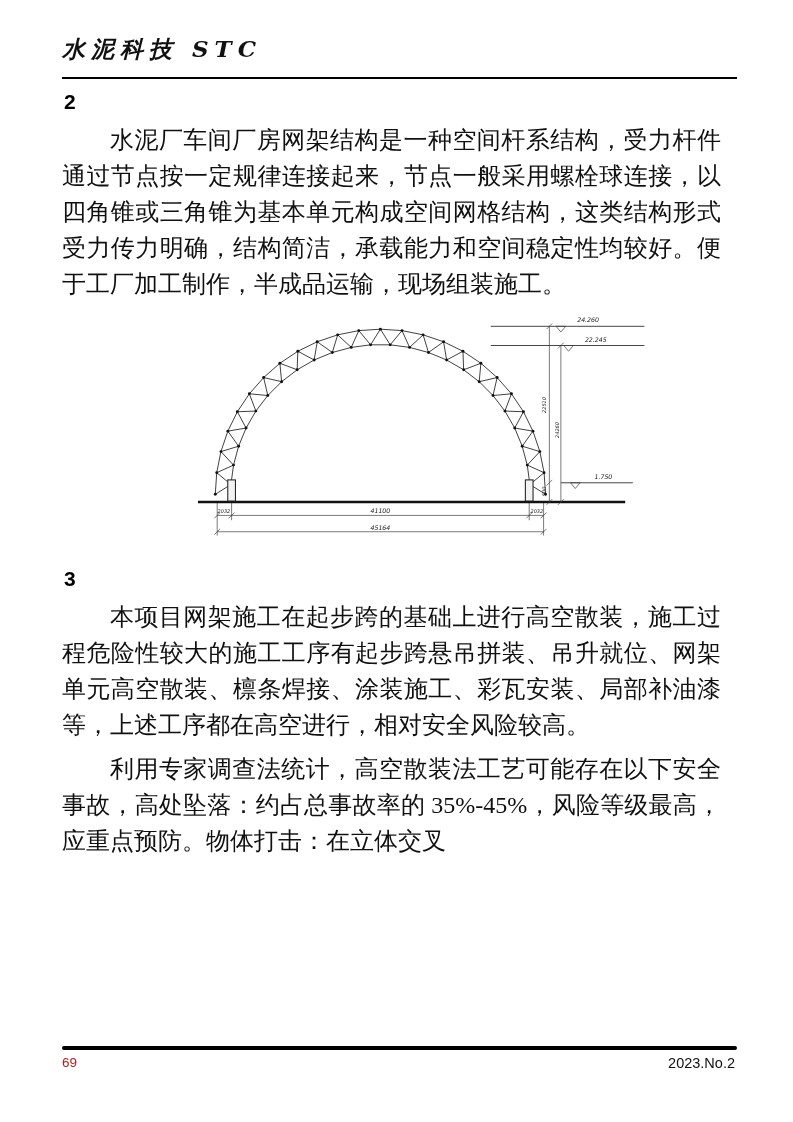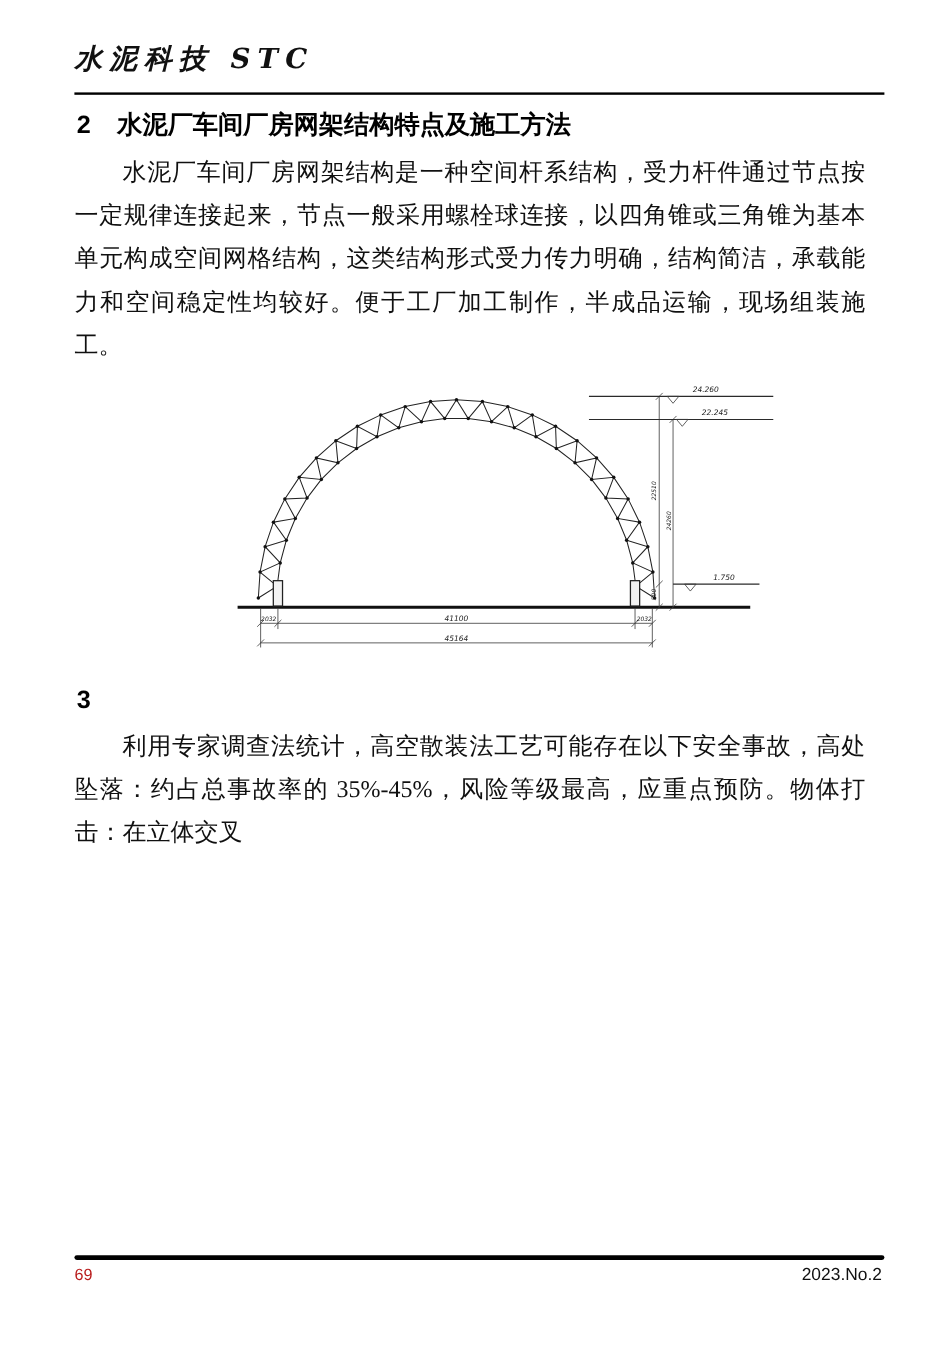--- a/index.html
+++ b/index.html
@@ -12,21 +12,21 @@
     text-align:left;font-size:23px;font-weight:bold;font-style:italic;
     letter-spacing:6px;font-family:"DejaVu Serif", serif;color:#111;
   }
   .header-rule{border-top:2.5px solid #000;margin-top:12px;}
   .sec-heading{
     display:flex;align-items:baseline;gap:22px;
     font-family:"Liberation Sans", sans-serif;font-weight:bold;
     font-size:21px;color:#000;margin:11px 0 0 2px;
   }
   .body-p{
-    font-size:20px;line-height:36px;text-align:justify;
+    font-size:24px;line-height:36px;text-align:justify;
     text-indent:2em;margin:8px 16px 0 0;color:#101010;
   }
   .figure-wrap{margin:5px 0 2px 112px;}
   
   .fig-line{stroke:#2a2a2a;stroke-width:0.9;fill:none;}
   .fig-thin{stroke:#3a3a3a;stroke-width:0.7;fill:none;}
   .fig-thick{stroke:#111;stroke-width:2.6;fill:none;}
   .fig-col{fill:#f2f2f2;stroke:#222;stroke-width:1.1;}
   .fig-label{
     font-family:"DejaVu Sans", sans-serif;font-size:6.5px;font-style:italic;
@@ -46,21 +46,20 @@
 </head>
 <body>
 
 <div class="page">
 
   <div class="journal-title">水泥科技 STC</div>
   <div class="header-rule"></div>
 
   <div class="sec-heading">
     <span>2</span>
-    <span>水泥厂车间厂房网架结构特点及施工方法</span>
   </div>
 
   <p class="body-p">水泥厂车间厂房网架结构是一种空间杆系结构，受力杆件通过节点按一定规律连接起来，节点一般采用螺栓球连接，以四角锥或三角锥为基本单元构成空间网格结构，这类结构形式受力传力明确，结构简洁，承载能力和空间稳定性均较好。便于工厂加工制作，半成品运输，现场组装施工。</p>
 
   <div class="figure-wrap">
     <svg id="truss-svg" viewBox="0 0 500 255" width="480" height="245">
 
       <g id="truss-generated">
           <path d="M43.0,195.0L44.5,172.5L48.9,150.5L56.1,129.2L66.0,109.0L78.5,90.3L93.4,73.4L110.3,58.5L129.0,46.0L149.2,36.1L170.5,28.9L192.5,24.5L215.0,23.0L237.5,24.5L259.5,28.9L280.8,36.1L301.0,46.0L319.7,58.5L336.6,73.4L351.5,90.3L364.0,109.0L373.9,129.2L381.1,150.5L385.5,172.5L387.0,195.0" fill="none" stroke="#232323" stroke-width="0.9"></path>
           <path d="M59.3,184.8L62.0,164.6L67.3,144.9L75.1,126.0L85.3,108.3L97.7,92.1L112.1,77.7L128.3,65.3L146.0,55.1L164.9,47.3L184.6,42.0L204.8,39.3L225.2,39.3L245.4,42.0L265.1,47.3L284.0,55.1L301.7,65.3L317.9,77.7L332.3,92.1L344.7,108.3L354.9,126.0L362.7,144.9L368.0,164.6L370.7,184.8" fill="none" stroke="#232323" stroke-width="0.9"></path>
@@ -169,20 +168,21 @@
         <text class="fig-label" x="438" y="179">1.750</text>
       </g>
     </svg>
   </div>
 
 
   <div class="sec-heading">
     <span>3</span>
   </div>
 
+  <p class="body-p">本项目网架施工在起步跨的基础上进行高空散装，施工过程危险性较大的施工工序有起步跨悬吊拼装、吊升就位、网架单元高空散装、檩条焊接、涂装施工、彩瓦安装、局部补油漆等，上述工序都在高空进行，相对安全风险较高。</p>
   <p class="body-p">利用专家调查法统计，高空散装法工艺可能存在以下安全事故，高处坠落：约占总事故率的 35%-45%，风险等级最高，应重点预防。物体打击：在立体交叉</p>
 
 </div>
 
 <div class="footer">
   <div class="footer-rule"></div>
   <div class="footer-row">
     <span class="page-num">69</span>
     <span class="issue">2023.No.2</span>
   </div>

